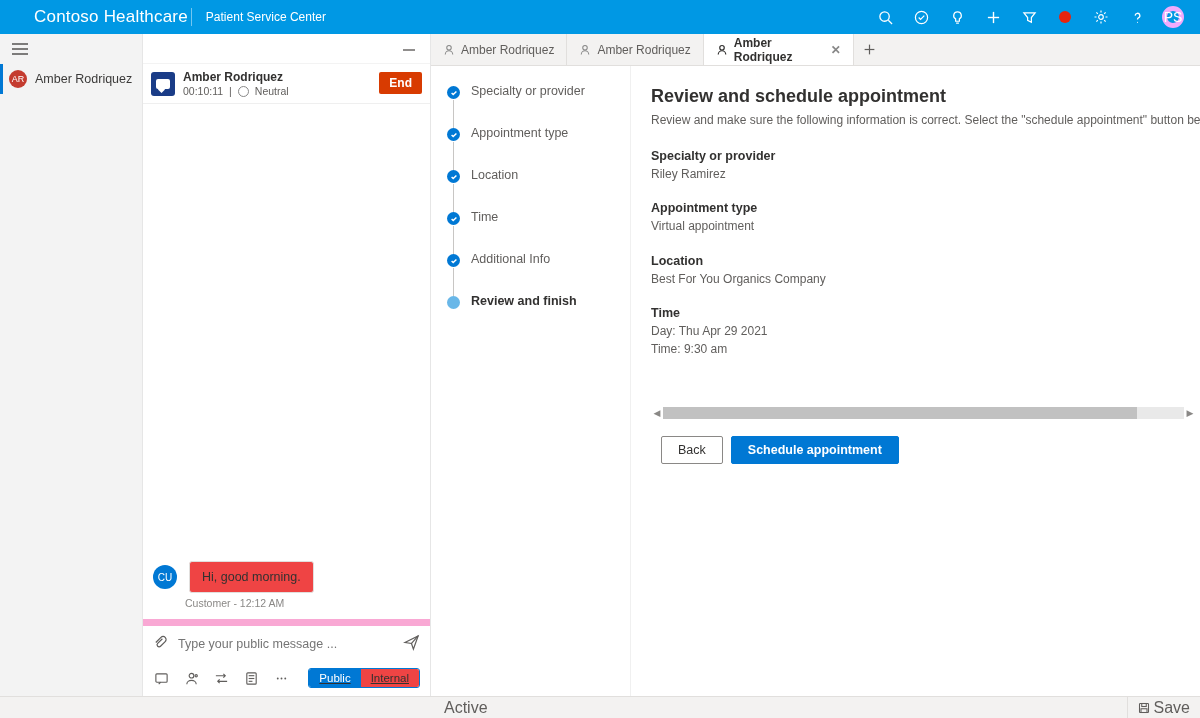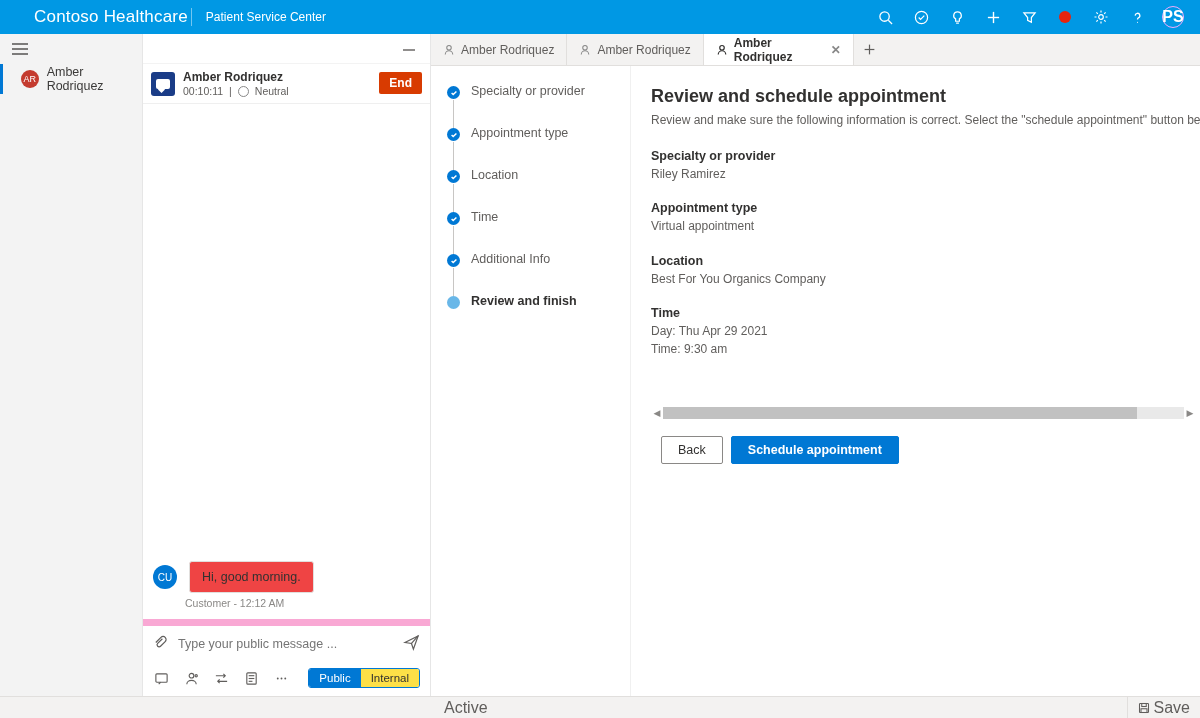--- a/index.html
+++ b/index.html
@@ -7,31 +7,31 @@
 
 
 .topbar { height: 34px; background: #0098e4; color: #fff; display: flex; align-items: center; padding: 0 10px 0 34px; }
 .brand { font-size: 17px; font-weight: 400; letter-spacing: 0.2px; }
 .brand-sub { font-size: 12px; margin-left: 3px; padding-left: 14px; border-left: 1px solid rgba(255,255,255,0.45); line-height: 18px; }
 .topbar-icons { margin-left: auto; display: flex; align-items: center; gap: 2px; }
 .topbar-icons .ti { width: 34px; height: 34px; display: flex; align-items: center; justify-content: center; cursor: pointer; }
 .topbar-icons svg { stroke: #fff; fill: none; }
 .ti.red-dot { }
 .ti.red-dot .dot { width: 12px; height: 12px; background: #e8230d; border-radius: 50%; }
-.avatar-circle { width: 22px; height: 22px; border: 1px solid #f0abfc; border-radius: 50%; display: flex; align-items: center; justify-content: center; font-size: 16px; color: #fff; font-weight: bold; }
+.avatar-circle { width: 22px; height: 22px; border: 5px solid #f0abfc; border-radius: 50%; display: flex; align-items: center; justify-content: center; font-size: 14px; color: #fff; }
 
 
 .workspace { display: flex; height: calc(100% - 34px - 22px); }
 
 
 .leftcol { width: 143px; background: #f3f3f3; border-right: 1px solid #e6e6e6; display: flex; flex-direction: column; }
 .hamburger-row { height: 30px; display: flex; align-items: center; padding-left: 12px; }
 .hamburger-row svg { stroke: #3b3a39; }
 .nav-item { height: 30px; display: flex; align-items: center; padding-left: 10px; gap: 8px; cursor: pointer; font-size: 12.5px; color: #3b3a39; }
-.nav-item.selected { border-left: 3px solid #0078d4; padding-left: 18px; background: #fff0; }
+.nav-item.selected { border-left: 3px solid #0078d4; padding-left: 6px; background: #fff0; }
 .nav-item .ico { width: 16px; height: 16px; display: flex; align-items: center; justify-content: center; }
 .ar-badge { width: 18px; height: 18px; border-radius: 50%; background: #c43b2f; color: #fff; font-size: 9px; display: flex; align-items: center; justify-content: center; }
 
 
 .convcol { width: 288px; background: #fff; border-right: 1px solid #e6e6e6; display: flex; flex-direction: column; position: relative; }
 .conv-header { height: 30px; display: flex; align-items: center; justify-content: flex-end; padding-right: 10px; border-bottom: 1px solid #f3f3f3; }
 .conv-header .min { width: 18px; cursor: pointer; }
 .conv-item { display: flex; align-items: flex-start; padding: 6px 8px; gap: 8px; border-bottom: 1px solid #efefef; }
 .conv-icon { width: 24px; height: 24px; background: #1a3c87; border-radius: 3px; display: flex; align-items: center; justify-content: center; margin-top: 2px; }
 .conv-icon-inner { width: 14px; height: 10px; background: #fff; border-radius: 2px; position: relative; }
@@ -46,24 +46,24 @@
 .msg-row { display: flex; align-items: center; gap: 12px; }
 .cu-badge { width: 24px; height: 24px; border-radius: 50%; background: #0078d4; color: #fff; font-size: 10px; display: flex; align-items: center; justify-content: center; flex-shrink: 0; }
 .msg-bubble { border: 1px solid #e1dfdd; border-radius: 3px; padding: 8px 12px; font-size: 12.5px; background: #ef4444; }
 .msg-meta { font-size: 10.5px; color: #8a8886; margin-left: 32px; margin-top: 4px; }
 
 .compose { border-top: 7px solid #f9a8d4; padding: 8px 10px; display: flex; align-items: center; gap: 10px; }
 .compose .att, .compose .send { cursor: pointer; color: #605e5c; }
 .compose input { flex: 1; border: none; outline: none; font-size: 12.5px; color: #605e5c; }
 .compose-toolbar { display: flex; align-items: center; padding: 6px 10px 8px 10px; gap: 14px; }
 .compose-toolbar .tb-ico { cursor: pointer; color: #605e5c; width: 16px; display: flex; justify-content: center; }
-.pill-group { margin-left: auto; display: flex; border: 1px solid #0078d4; border-radius: 3px; overflow: hidden; }
+.pill-group { margin-left: auto; display: flex; border: 1px solid #0078d4; border-radius: 3px; overflow: hidden; text-decoration: underline; }
 .pill { font-size: 11.5px; padding: 3px 10px; cursor: pointer; }
 .pill.active { background: #0078d4; color: #fff; }
-.pill.inactive { background: #fde047; color: #323130; }
+.pill.inactive { background: #ef4444; color: #323130; }
 
 
 .maincol { flex: 1; display: flex; flex-direction: column; background: #fff; min-width: 0; }
 .tabrow { height: 32px; background: #f3f2f1; border-bottom: 1px solid #e1dfdd; display: flex; align-items: stretch; }
 .tab { display: flex; align-items: center; gap: 6px; padding: 0 12px; font-size: 12px; color: #605e5c; border-right: 1px solid #e1dfdd; cursor: pointer; max-width: 150px; }
 .tab.active { background: #fff; color: #323130; font-weight: 600; position: relative; }
 .tab .tclose { margin-left: 6px; color: #888; cursor: pointer; }
 .tab-add { width: 32px; display: flex; align-items: center; justify-content: center; cursor: pointer; color: #605e5c; }
 .person-svg { flex-shrink: 0; }
 

